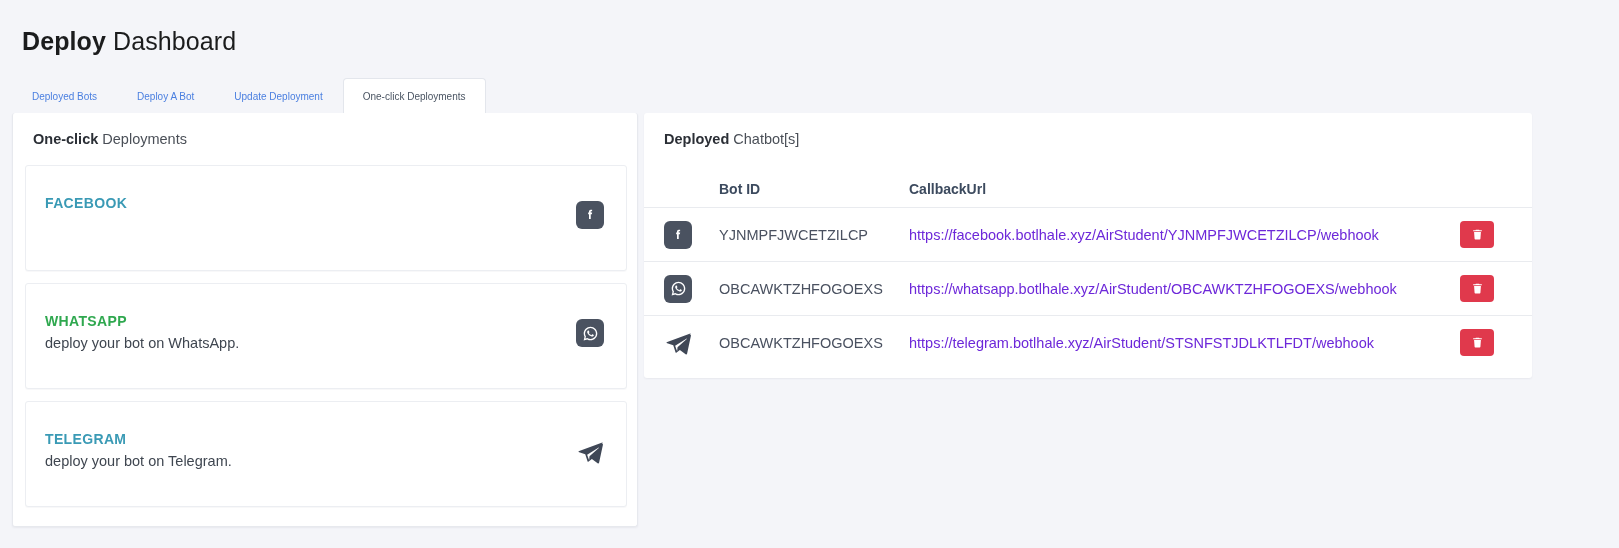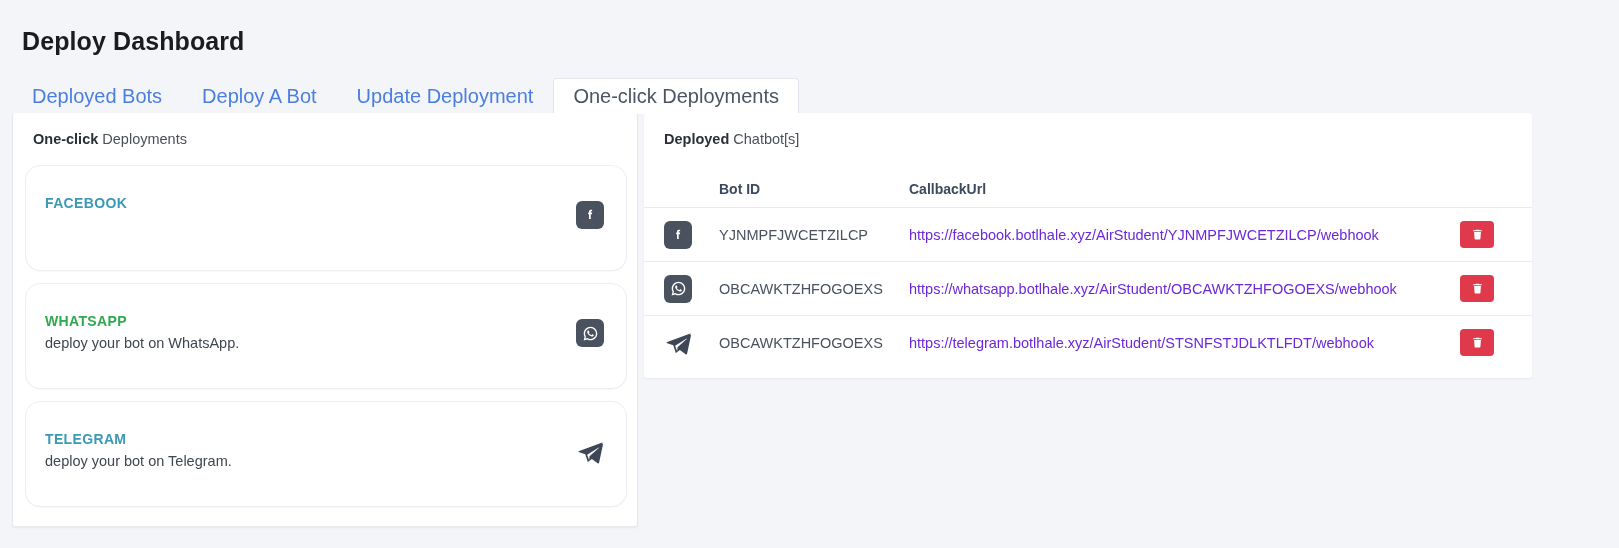--- a/index.html
+++ b/index.html
@@ -22,33 +22,33 @@
     position: absolute;
     left: 22px;
     top: 26px;
     font-size: 25px;
     line-height: 30px;
     color: #1b1c1d;
     letter-spacing: 0.1px;
     white-space: nowrap;
   }
   .page-title .strong { font-weight: bold; }
-  .page-title .light { font-weight: bold; text-align: right; }
+  .page-title .light { font-weight: normal; text-align: right; }
 
   
   .tabs {
     position: absolute;
     left: 12px;
     top: 78px;
     height: 36px;
     display: flex;
     align-items: stretch;
   }
   .tab {
-    font-size: 20px;
+    font-size: 10px;
     color: #4a7fe0;
     padding: 9px 19px 10px 19px;
     line-height: 17px;
     border: 1px solid transparent;
     border-radius: 4px 4px 0 0;
     white-space: nowrap;
     box-sizing: border-box;
     background: transparent;
   }
   .tab.active {
@@ -99,21 +99,21 @@
     position: absolute;
     left: 12px;
     top: 52px;
     width: 602px;
   }
   .channel-card {
     position: relative;
     box-sizing: border-box;
     height: 106px;
     border: 1px solid #eceef2;
-    border-radius: 15px;
+    border-radius: 3px;
     background: #ffffff;
     margin-bottom: 12px;
     box-shadow: 0 1px 1px rgba(30,40,70,0.03);
   }
   .channel-text {
     position: absolute;
     left: 19px;
     top: 28px;
   }
   .channel-name {

